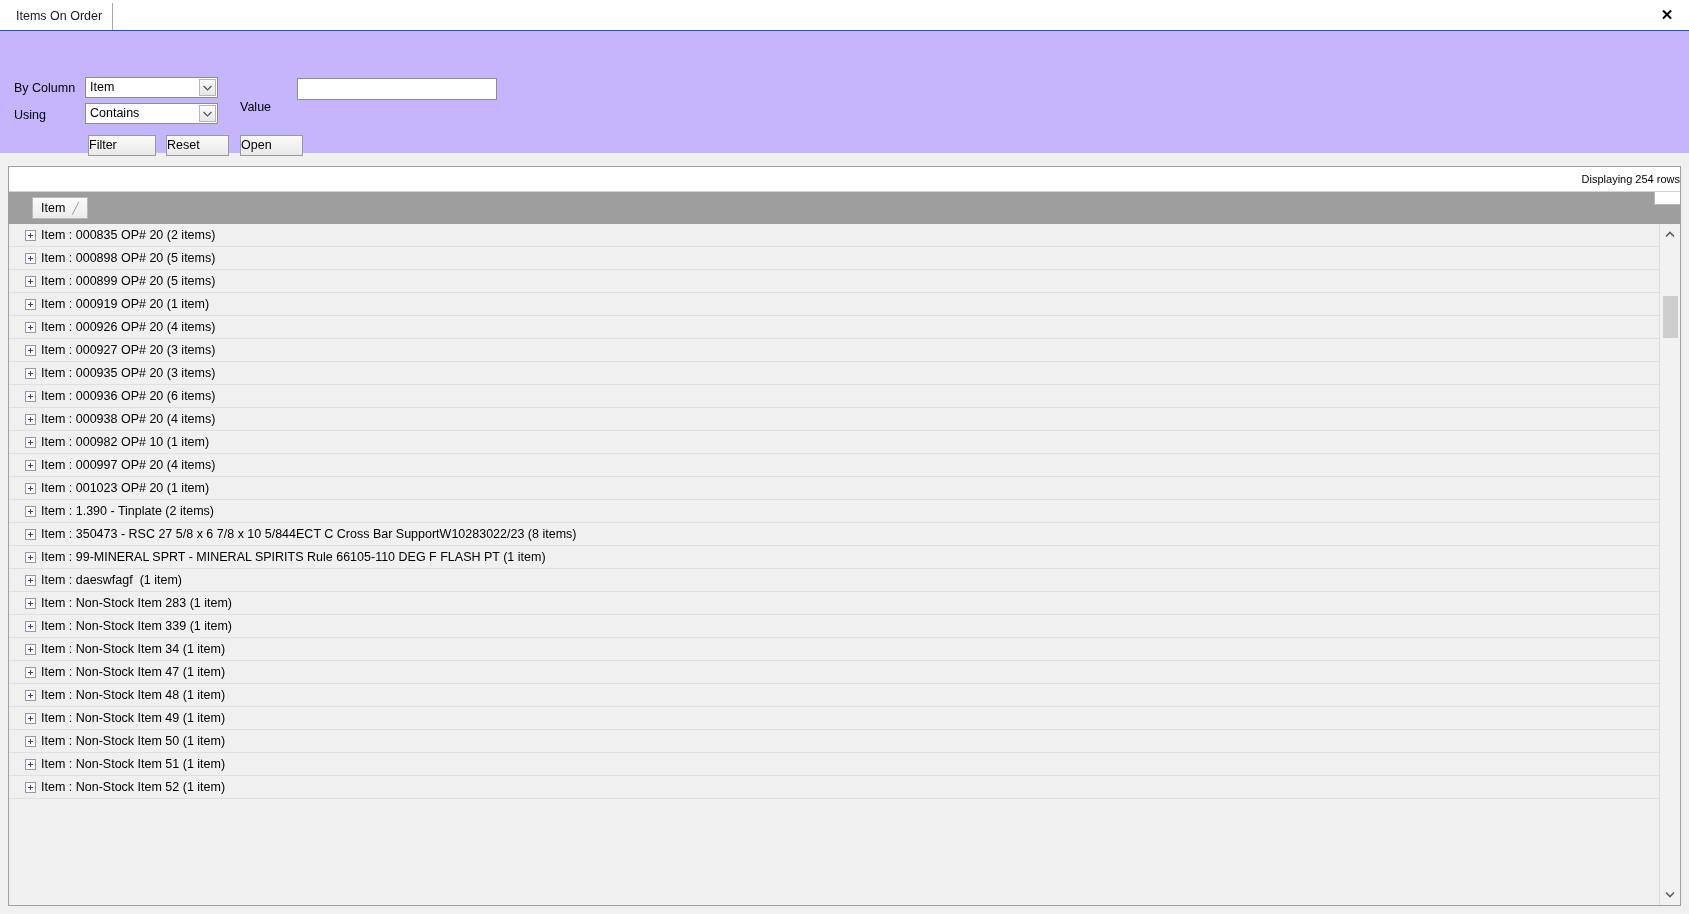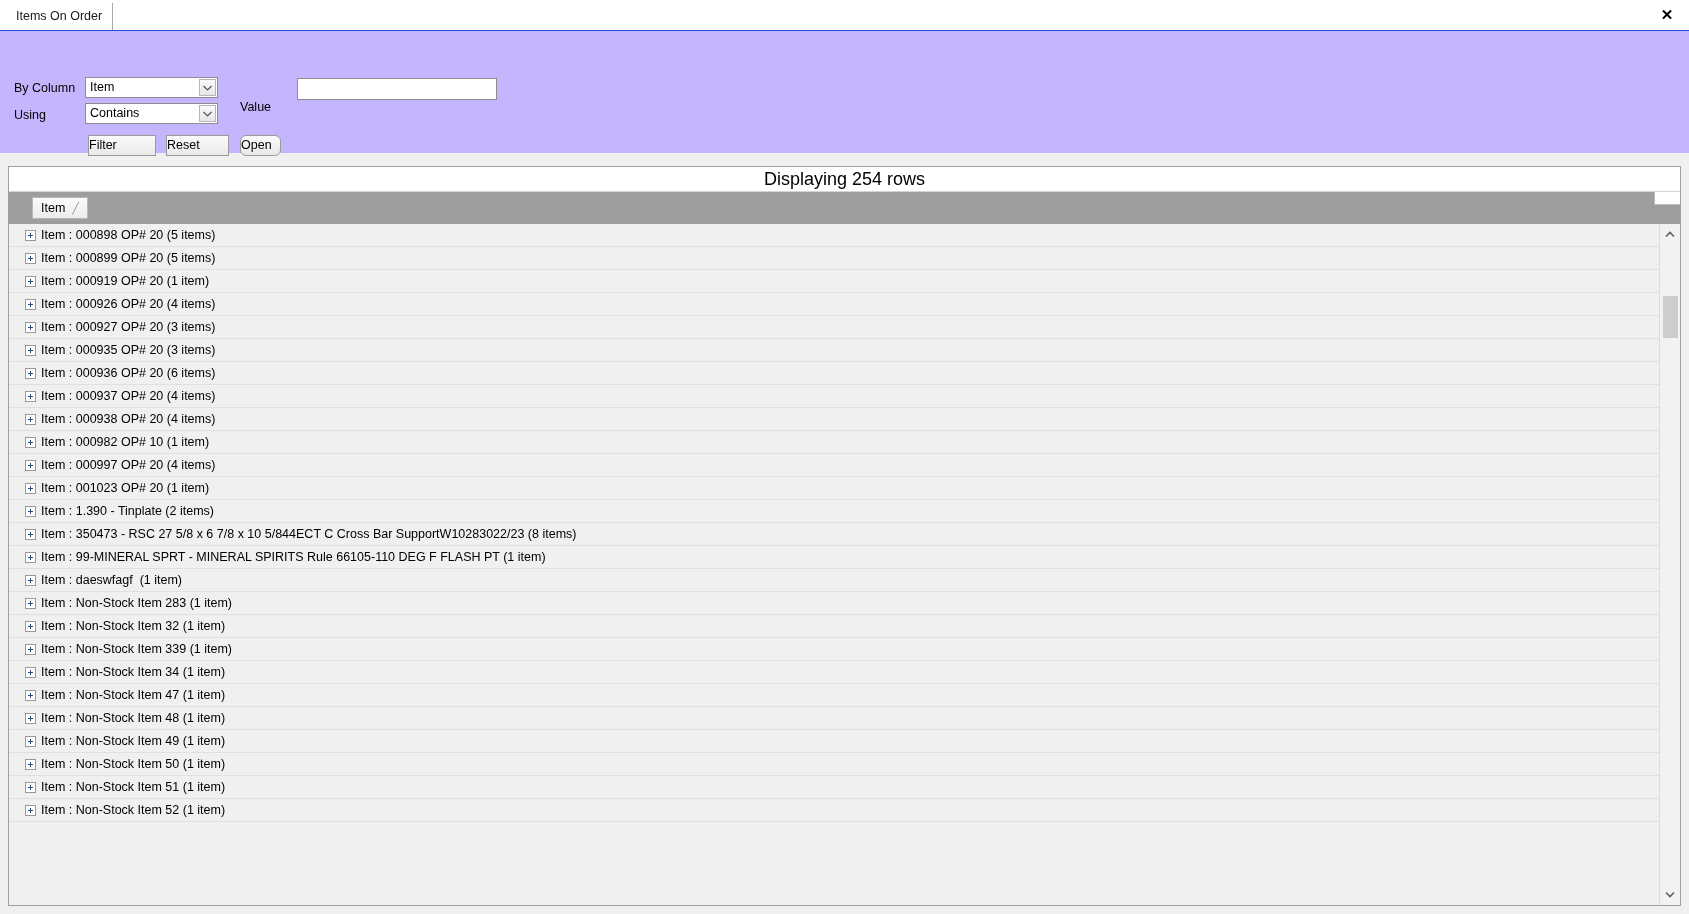--- a/index.html
+++ b/index.html
@@ -125,39 +125,39 @@
     box-sizing: border-box;
     font-family: "Liberation Sans", sans-serif;
     font-size: 12.5px;
     color: #000;
     line-height: 19px;
     cursor: pointer;
     user-select: none;
   }
   #btn-filter { left: 88px;  width: 68px; }
   #btn-reset  { left: 166px; width: 63px; }
-  #btn-open   { left: 240px; width: 41px; border-radius: 6px; }
+  #btn-open   { left: 240px; width: 63px; }
 
   
   #grid-outer {
     position: absolute;
     left: 8px; top: 166px;
     width: 1673px;
     height: 740px;
     background: #ffffff;
     border: 1px solid #a0a0a0;
     box-sizing: border-box;
     overflow: hidden;
   }
   #grid-status {
     position: relative;
     height: 25px;
     line-height: 25px;
-    text-align: center;
-    font-size: 18px;
+    text-align: right;
+    font-size: 11px;
     background: #ffffff;
     color: #000;
     border-bottom: 1px solid #d4d4d4;
     box-sizing: border-box;
   }
   #group-bar {
     position: relative;
     height: 32px;
     background: #9e9e9e;
     box-sizing: border-box;
@@ -335,20 +335,24 @@
       <span>Item</span>
       <span class="sort-glyph">╱</span>
     </div>
     <div id="corner-box"></div>
   </div>
 
   <div id="rows-region">
     <div id="rows-scroll">
         <div class="grid-row">
           <span class="expander"></span>
+          <span class="row-label">Item : 000835 OP# 20 (2 items)</span>
+        </div>
+        <div class="grid-row">
+          <span class="expander"></span>
           <span class="row-label">Item : 000898 OP# 20 (5 items)</span>
         </div>
         <div class="grid-row">
           <span class="expander"></span>
           <span class="row-label">Item : 000899 OP# 20 (5 items)</span>
         </div>
         <div class="grid-row">
           <span class="expander"></span>
           <span class="row-label">Item : 000919 OP# 20 (1 item)</span>
         </div>
@@ -363,24 +367,20 @@
         <div class="grid-row">
           <span class="expander"></span>
           <span class="row-label">Item : 000935 OP# 20 (3 items)</span>
         </div>
         <div class="grid-row">
           <span class="expander"></span>
           <span class="row-label">Item : 000936 OP# 20 (6 items)</span>
         </div>
         <div class="grid-row">
           <span class="expander"></span>
-          <span class="row-label">Item : 000937 OP# 20 (4 items)</span>
-        </div>
-        <div class="grid-row">
-          <span class="expander"></span>
           <span class="row-label">Item : 000938 OP# 20 (4 items)</span>
         </div>
         <div class="grid-row">
           <span class="expander"></span>
           <span class="row-label">Item : 000982 OP# 10 (1 item)</span>
         </div>
         <div class="grid-row">
           <span class="expander"></span>
           <span class="row-label">Item : 000997 OP# 20 (4 items)</span>
         </div>
@@ -400,24 +400,20 @@
           <span class="expander"></span>
           <span class="row-label">Item : 99-MINERAL SPRT - MINERAL SPIRITS Rule 66105-110 DEG F FLASH PT (1 item)</span>
         </div>
         <div class="grid-row">
           <span class="expander"></span>
           <span class="row-label">Item : daeswfagf  (1 item)</span>
         </div>
         <div class="grid-row">
           <span class="expander"></span>
           <span class="row-label">Item : Non-Stock Item 283 (1 item)</span>
-        </div>
-        <div class="grid-row">
-          <span class="expander"></span>
-          <span class="row-label">Item : Non-Stock Item 32 (1 item)</span>
         </div>
         <div class="grid-row">
           <span class="expander"></span>
           <span class="row-label">Item : Non-Stock Item 339 (1 item)</span>
         </div>
         <div class="grid-row">
           <span class="expander"></span>
           <span class="row-label">Item : Non-Stock Item 34 (1 item)</span>
         </div>
         <div class="grid-row">

